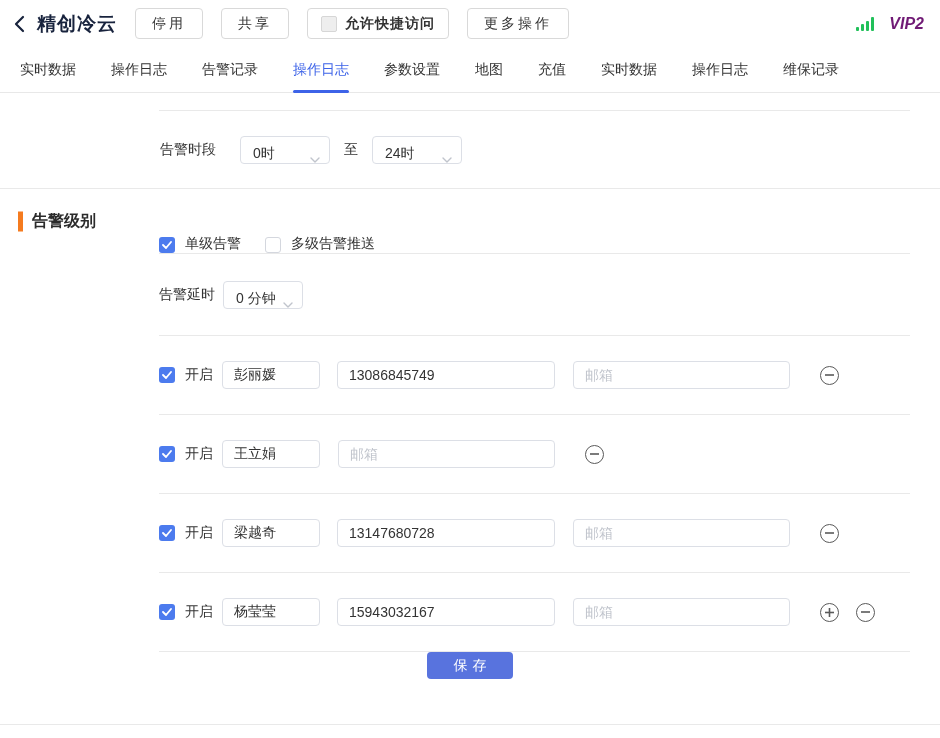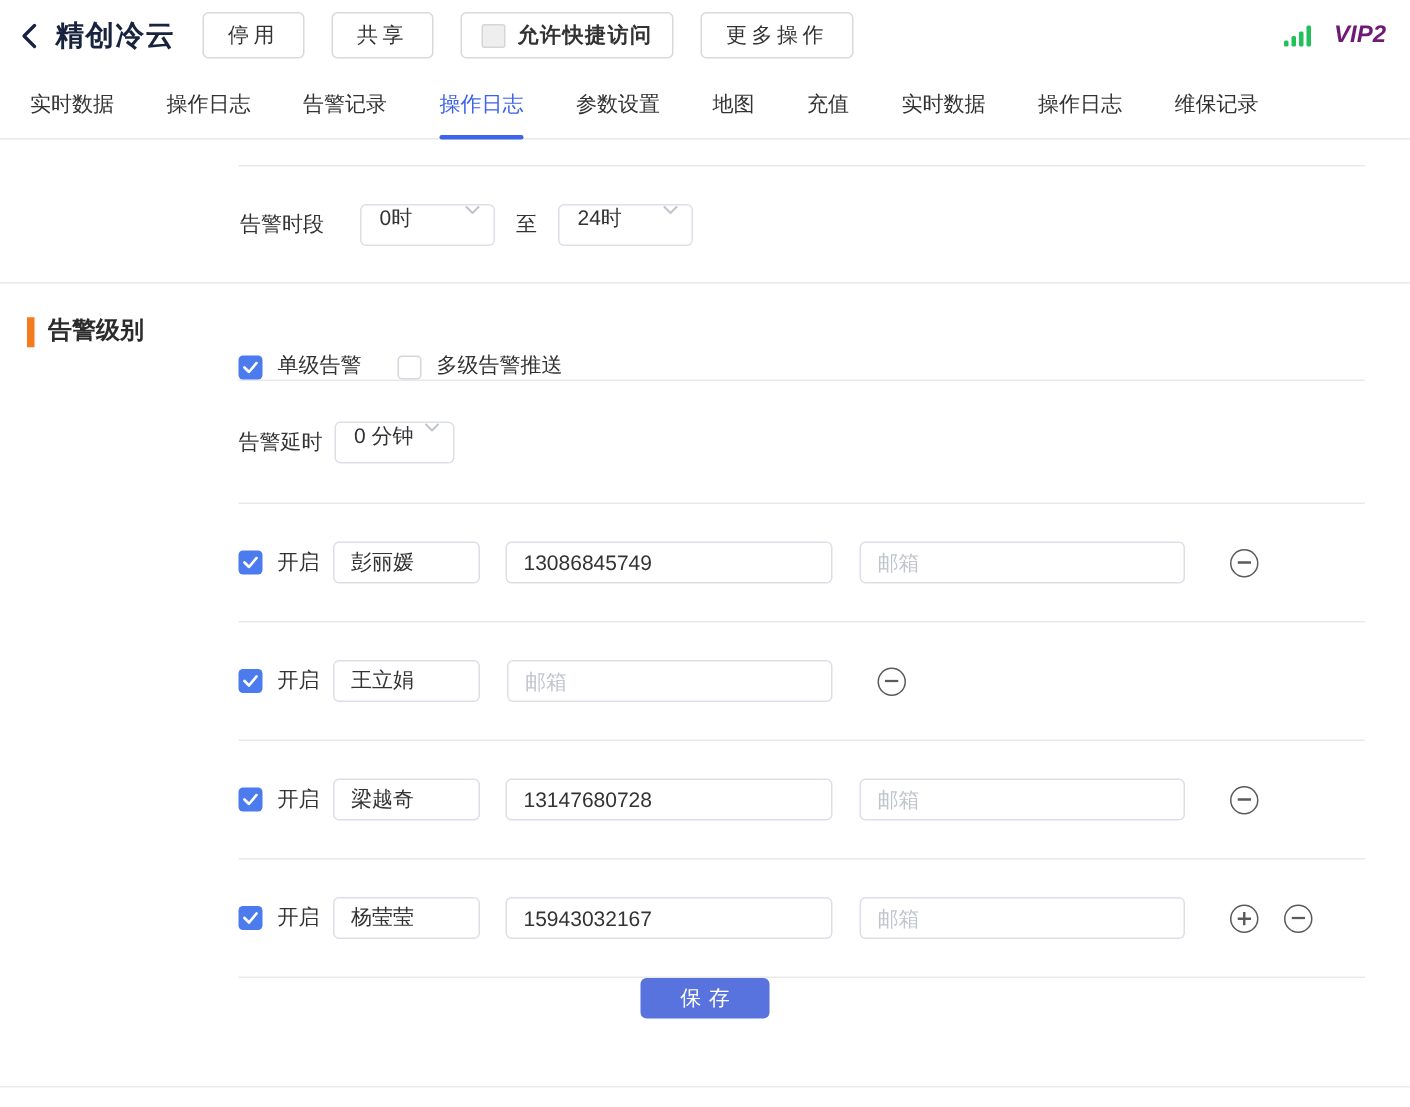--- a/index.html
+++ b/index.html
@@ -32,21 +32,21 @@
   .tab.active { color:#3d63e8; }
   .tab.active::after { content:""; position:absolute; left:0; right:0; bottom:-1px; height:3px; background:#3d63e8; border-radius:2px; }
 
   
   .divider { height:1px; background:#e9e9e9; }
   .divider.inset { margin-left:159px; width:751px; }
   .gap17 { height:17px; }
 
   .select {
     height:28px; border:1px solid #dcdfe6; border-radius:4px; background:#fff; box-sizing:border-box;
-    display:inline-flex; align-items:flex-start; justify-content:space-between;
+    display:inline-flex; align-items:flex-end; justify-content:space-between;
     padding:0 9px 0 12px; color:#333; cursor:pointer;
   }
   .sel-90 { width:90px; } .sel-80 { width:80px; }
 
   .cb { width:16px; height:16px; border-radius:3px; box-sizing:border-box; flex:none; cursor:pointer;
         display:flex; align-items:center; justify-content:center; }
   .cb.checked { background:#4c7bee; }
   .cb.un { border:1px solid #d4d7de; background:#fff; }
 
   .inp {

